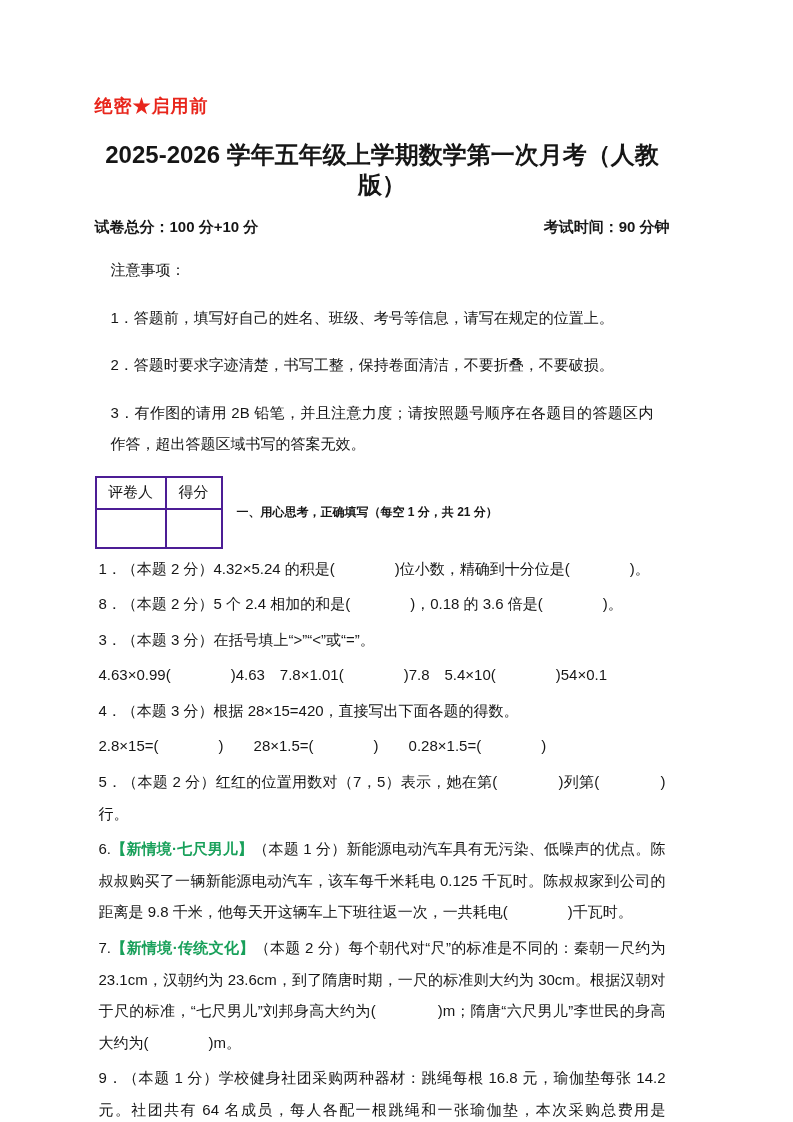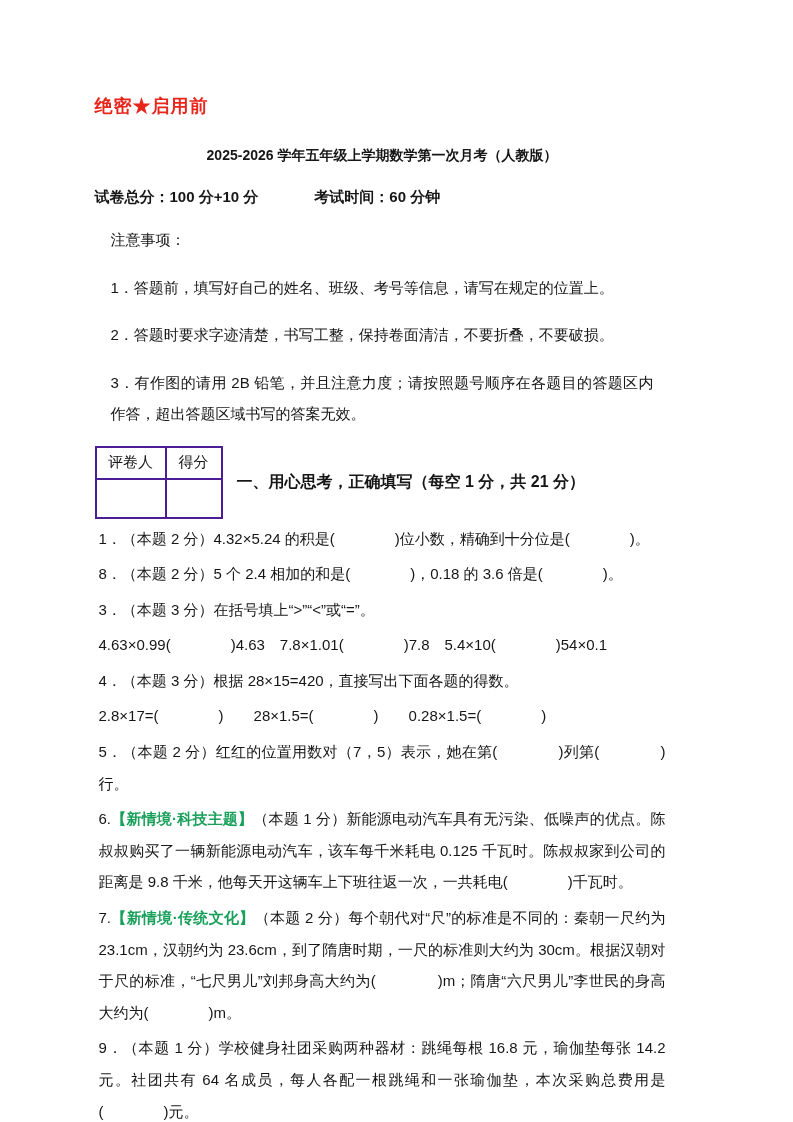--- a/index.html
+++ b/index.html
@@ -23,28 +23,28 @@
   .security {
     color: var(--red);
     font-weight: bold;
     font-size: 18px;
     line-height: 24px;
     letter-spacing: 1px;
   }
   .title {
     margin: 22px 0 0 0;
     text-align: center;
-    font-size: 14px;
+    font-size: 24px;
     font-weight: bold;
     line-height: 30px;
   }
   .subtitle {
     margin-top: 16px;
     display: flex;
-    justify-content: flex-start;
+    justify-content: space-between;
     gap: 56px;
     font-weight: bold;
     font-size: 15px;
     line-height: 22px;
   }
   .notes {
     margin-top: 16px;
     font-size: 15px;
     line-height: 31.5px;
   }
@@ -63,21 +63,21 @@
     border: 2px solid #4c1d95;
     text-align: center;
     vertical-align: middle;
     font-size: 15px;
     padding: 0;
   }
   .score-table tr.st-head td { width: 70px; height: 32px; }
   .score-table tr.st-head td + td { width: 56px; }
   .score-table tr.st-blank td { height: 39px; }
   .section-heading {
-    font-size: 16px;
+    font-size: 12px;
     font-weight: bold;
     line-height: 24px;
   }
   .questions {
     margin-top: 4px;
     font-size: 15px;
     line-height: 31.6px;
   }
   .questions p { margin: 4px; text-align: justify; }
   .tag {
@@ -89,21 +89,21 @@
 <body>
 
 <div class="page">
 
   <div class="security">绝密★启用前</div>
 
   <h1 class="title">2025-2026 学年五年级上学期数学第一次月考（人教版）</h1>
 
   <div class="subtitle">
     <span>试卷总分：100 分+10 分</span>
-    <span>考试时间：60 分钟</span>
+    <span>考试时间：90 分钟</span>
   </div>
 
   <div class="notes">
     <p>注意事项：</p>
     <p>1．答题前，填写好自己的姓名、班级、考号等信息，请写在规定的位置上。</p>
     <p>2．答题时要求字迹清楚，书写工整，保持卷面清洁，不要折叠，不要破损。</p>
     <p>3．有作图的请用 2B 铅笔，并且注意力度；请按照题号顺序在各题目的答题区内作答，超出答题区域书写的答案无效。</p>
   </div>
 
   <div class="section-row">
@@ -121,20 +121,20 @@
     </table>
     <div class="section-heading">一、用心思考，正确填写（每空 1 分，共 21 分）</div>
   </div>
 
   <div class="questions">
     <p>1．（本题 2 分）4.32×5.24 的积是(　　　　)位小数，精确到十分位是(　　　　)。</p>
     <p>8．（本题 2 分）5 个 2.4 相加的和是(　　　　)，0.18 的 3.6 倍是(　　　　)。</p>
     <p>3．（本题 3 分）在括号填上“&gt;”“&lt;”或“=”。</p>
     <p>4.63×0.99(　　　　)4.63　7.8×1.01(　　　　)7.8　5.4×10(　　　　)54×0.1</p>
     <p>4．（本题 3 分）根据 28×15=420，直接写出下面各题的得数。</p>
-    <p>2.8×17=(　　　　)　　28×1.5=(　　　　)　　0.28×1.5=(　　　　)</p>
+    <p>2.8×15=(　　　　)　　28×1.5=(　　　　)　　0.28×1.5=(　　　　)</p>
     <p>5．（本题 2 分）红红的位置用数对（7，5）表示，她在第(　　　　)列第(　　　　)行。</p>
-    <p><span>6.</span><span class="tag">【新情境·科技主题】</span><span>（本题 1 分）新能源电动汽车具有无污染、低噪声的优点。陈叔叔购买了一辆新能源电动汽车，该车每千米耗电 0.125 千瓦时。陈叔叔家到公司的距离是 9.8 千米，他每天开这辆车上下班往返一次，一共耗电(　　　　)千瓦时。</span></p>
+    <p><span>6.</span><span class="tag">【新情境·七尺男儿】</span><span>（本题 1 分）新能源电动汽车具有无污染、低噪声的优点。陈叔叔购买了一辆新能源电动汽车，该车每千米耗电 0.125 千瓦时。陈叔叔家到公司的距离是 9.8 千米，他每天开这辆车上下班往返一次，一共耗电(　　　　)千瓦时。</span></p>
     <p><span>7.</span><span class="tag">【新情境·传统文化】</span><span>（本题 2 分）每个朝代对“尺”的标准是不同的：秦朝一尺约为 23.1cm，汉朝约为 23.6cm，到了隋唐时期，一尺的标准则大约为 30cm。根据汉朝对于尺的标准，“七尺男儿”刘邦身高大约为(　　　　)m；隋唐“六尺男儿”李世民的身高大约为(　　　　)m。</span></p>
     <p>9．（本题 1 分）学校健身社团采购两种器材：跳绳每根 16.8 元，瑜伽垫每张 14.2 元。社团共有 64 名成员，每人各配一根跳绳和一张瑜伽垫，本次采购总费用是(　　　　)元。</p>
   </div>
 
 </div>
 
 </body></html>

